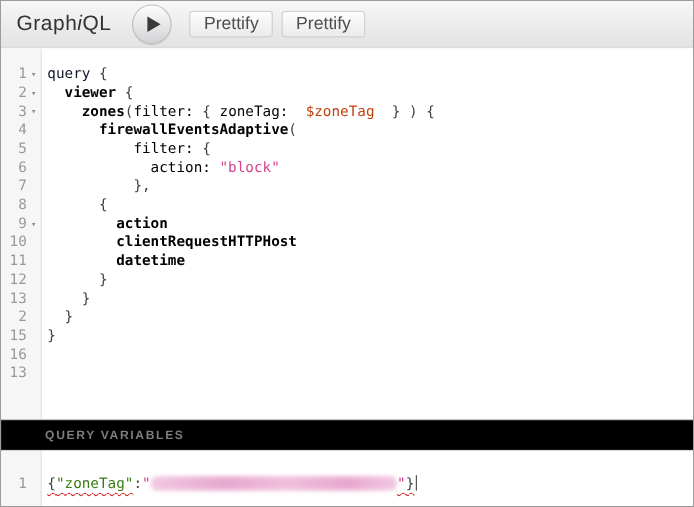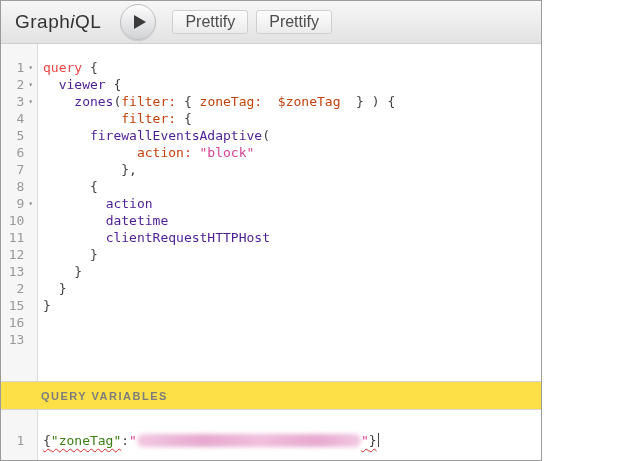--- a/index.html
+++ b/index.html
@@ -1,18 +1,18 @@
 <!DOCTYPE html>
 <html><head>
 <meta charset="utf-8">
 <style>
   * { margin:0; padding:0; box-sizing:border-box; }
   html,body { background:#fff; }
   .app {
-    width:542px; height:461px;
+    width:631px; height:461px;
     border:1px solid #9b9b9b;
     font-family:"Liberation Sans", sans-serif;
     background:#fff;
     overflow:hidden;
     position:relative;
   }
   
   .topbar {
     height:43px;
     background:linear-gradient(#f7f7f7, #e2e2e2);
@@ -73,24 +73,24 @@
   .foldcell { width:13px; text-align:center; font-size:8px; color:#8a8a8a; line-height:17px; cursor:pointer; }
   .code-line {
     height:17px; line-height:17px;
     font-family:"DejaVu Sans Mono", monospace;
     font-size:13px;
     white-space:pre;
     padding-left:5px;
     color:#3f3f3f;
   }
   
-  .tk-kw   { color:#ef4444; }
+  .tk-kw   { color:#0f172a; }
   .tk-p    { color:#3f3f3f; }
-  .tk-field{ color:#4c1d95; }
-  .tk-attr { color:#c2410c; }
+  .tk-field{ color:#000000;font-weight:bold; }
+  .tk-attr { color:#000000; }
   .tk-str  { color:#D64292; }
   .tk-num  { color:#2882F9; }
   .tk-var  { color:#c2410c; }
   .tk-vkey { color:#397D13; }
   .tk-sq {
     text-decoration-line:underline;
     text-decoration-style:wavy;
     text-decoration-color:#d42a2a;
     text-decoration-thickness:1px;
     text-underline-offset:3px;
@@ -103,21 +103,21 @@
     filter:blur(2px);
     vertical-align:-2px;
   }
   .tk-cursor {
     display:inline-block; width:1px; height:14px;
     background:#444; vertical-align:-2px; margin-left:1px;
   }
   
   .varbar {
     height:29px;
-    background:#fde047;
+    background:#000000;
     border-top:1px solid #d4d4d4;
     border-bottom:1px solid #d4d4d4;
     display:flex; align-items:center;
     cursor:pointer;
   }
   .varbar-title {
     margin-left:40px;
     font-size:11px; font-weight:bold;
     letter-spacing:1.5px;
     color:#7d7d7d;
@@ -206,28 +206,28 @@
         </div>
         <div class="gut-row">
           <span class="lnum">13</span>
           <span class="foldcell"></span>
         </div>
       </div>
     <div class="code-col" id="q-code">
         <div class="code-line"><span class="tk-kw">query</span><span class="tk-p"> {</span></div>
         <div class="code-line"><span class="tk-p">  </span><span class="tk-field">viewer</span><span class="tk-p"> {</span></div>
         <div class="code-line"><span class="tk-p">    </span><span class="tk-field">zones</span><span class="tk-p">(</span><span class="tk-attr">filter:</span><span class="tk-p"> { </span><span class="tk-attr">zoneTag:</span><span class="tk-p">  </span><span class="tk-var">$zoneTag</span><span class="tk-p">  } ) {</span></div>
+        <div class="code-line"><span class="tk-p">      </span><span class="tk-field">firewallEventsAdaptive</span><span class="tk-p">(</span></div>
         <div class="code-line"><span class="tk-p">          </span><span class="tk-attr">filter:</span><span class="tk-p"> {</span></div>
-        <div class="code-line"><span class="tk-p">      </span><span class="tk-field">firewallEventsAdaptive</span><span class="tk-p">(</span></div>
         <div class="code-line"><span class="tk-p">            </span><span class="tk-attr">action:</span><span class="tk-p"> </span><span class="tk-str">"block"</span></div>
         <div class="code-line"><span class="tk-p">          },</span></div>
         <div class="code-line"><span class="tk-p">      {</span></div>
         <div class="code-line"><span class="tk-p">        </span><span class="tk-field">action</span></div>
+        <div class="code-line"><span class="tk-p">        </span><span class="tk-field">clientRequestHTTPHost</span></div>
         <div class="code-line"><span class="tk-p">        </span><span class="tk-field">datetime</span></div>
-        <div class="code-line"><span class="tk-p">        </span><span class="tk-field">clientRequestHTTPHost</span></div>
         <div class="code-line"><span class="tk-p">      }</span></div>
         <div class="code-line"><span class="tk-p">    }</span></div>
         <div class="code-line"><span class="tk-p">  }</span></div>
         <div class="code-line"><span class="tk-p">}</span></div>
       </div>
   </div>
 
   <div class="varbar">
     <div class="varbar-title">QUERY VARIABLES</div>
   </div>

